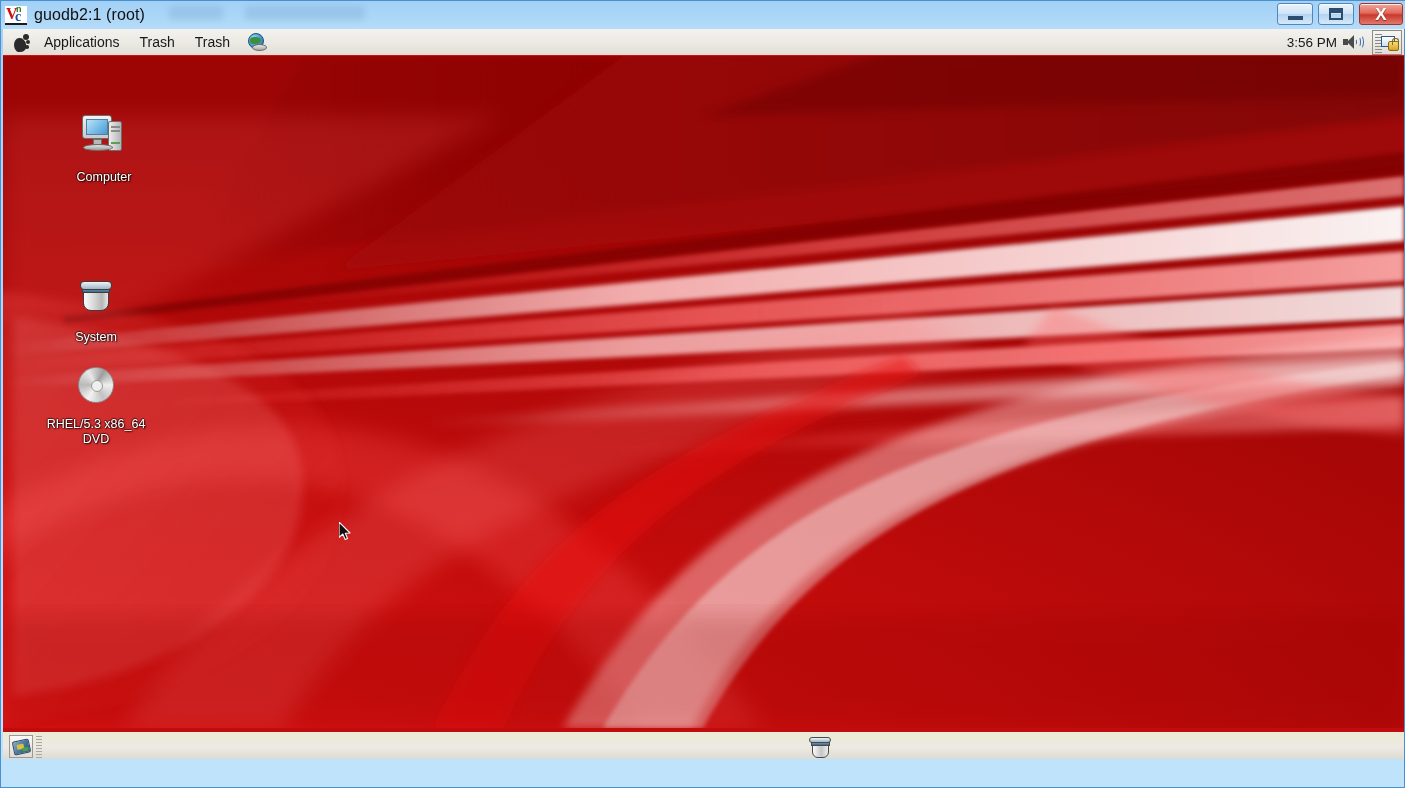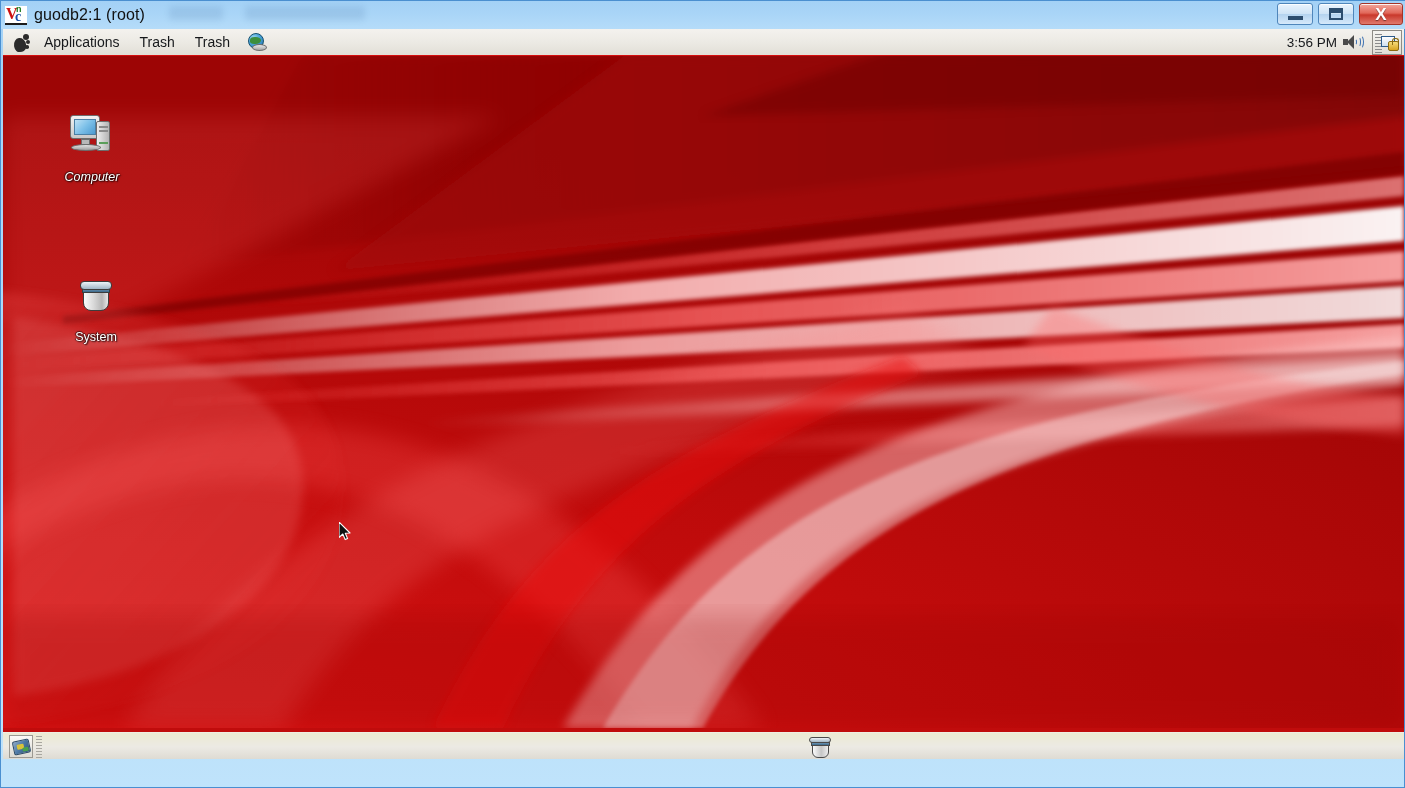--- a/index.html
+++ b/index.html
@@ -420,21 +420,21 @@
           <path d="M1050,250 C 1180,300 1280,330 1401,340 L 1401,380 C 1250,365 1120,330 1020,290 Z" fill="#ff6a6a" opacity=".35" filter="url(#blur6)"></path>
 
           <path d="M-60,230 C 180,250 330,300 340,420 C 350,560 200,660 -60,672 Z" fill="url(#gsoft)" opacity=".55" filter="url(#blur6)"></path>
           <path d="M10,260 C 200,290 300,340 300,430 C 300,540 170,620 10,640 Z" fill="#ff9090" opacity=".20" filter="url(#blur6)"></path>
 
           <polygon points="0,60 500,60 120,260 0,260" fill="#ff5b5b" opacity=".18" filter="url(#blur12)"></polygon>
 
           <rect x="0" y="560" width="1401" height="112" fill="#8d0505" opacity=".20" filter="url(#blur12)"></rect>
         </svg>
 
-        <div class="dicon" style="left:28px; top:55px;font-style:italic;">
+        <div class="dicon" style="left:40px; top:55px;">
           <div class="glyph">
             <i class="ic-monitor">
                 <i class="ic-screen"></i>
               </i>
             <i class="ic-tower">
                 <i></i>
               </i>
             <i class="ic-neck"></i>
             <i class="ic-base"></i>
           </div>
@@ -446,20 +446,27 @@
           <div class="glyph">
             <i class="ic-trash">
                 <i class="can"></i>
                 <i class="rim"></i>
                 <i class="lid"></i>
               </i>
           </div>
           <span class="lbl">System</span>
         </div>
 
+        <div class="dicon" style="left:32px; top:305px;">
+          <div class="glyph">
+            <i class="ic-disc"></i>
+          </div>
+          <span class="lbl">RHEL/5.3 x86_64
+DVD</span>
+        </div>
 
         <svg class="cursor" viewBox="0 0 14 20">
           <polygon points="0,0 0,15.5 3.8,12 6.2,17.6 8.6,16.6 6.3,11.2 11,11" fill="#111" stroke="#fff" stroke-width="1.1" stroke-linejoin="round"></polygon>
         </svg>
       </div>
 
       <div class="gpanel-bot">
         <div class="showdesk">
           <i class="pen">
               <i></i>

